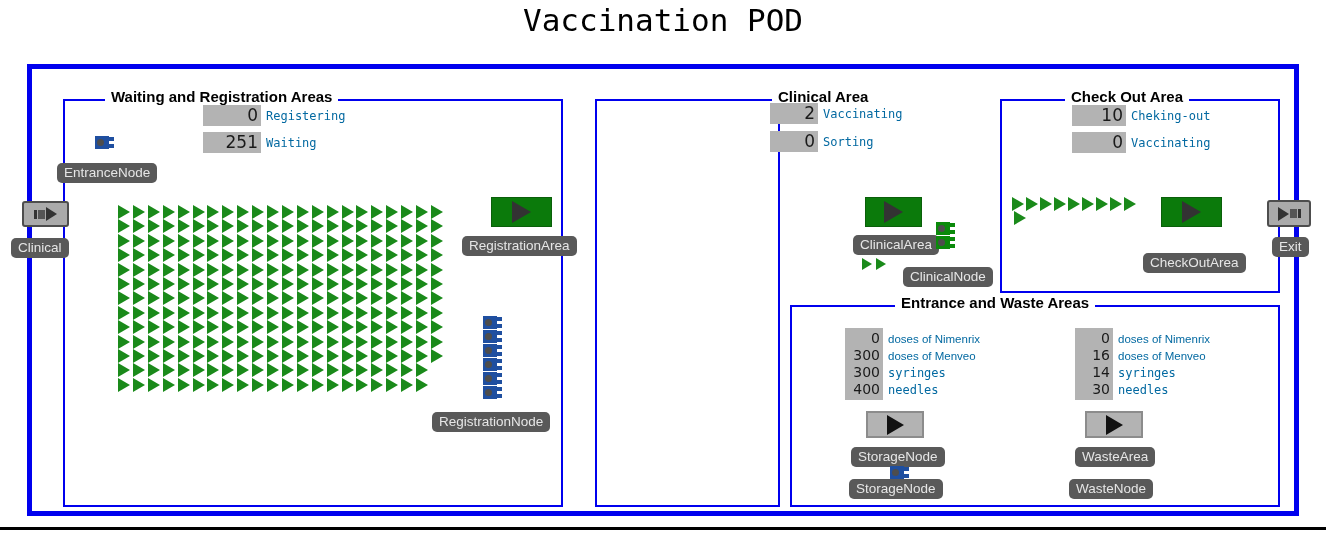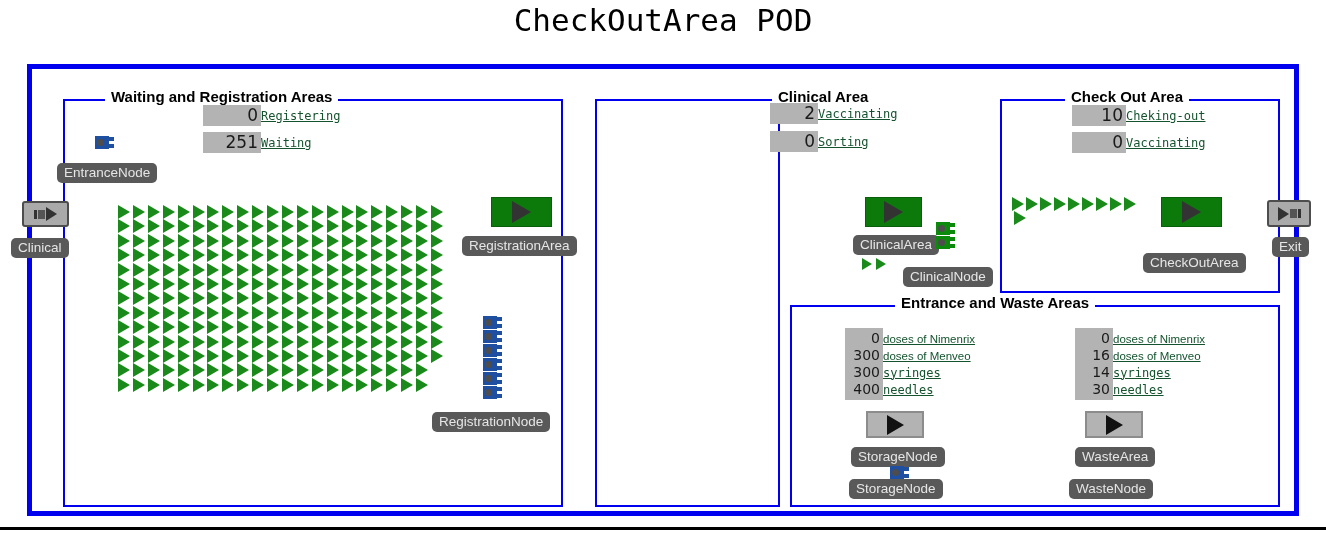--- a/index.html
+++ b/index.html
@@ -80,23 +80,23 @@
     text-align: right;
     padding: 0 3px 0 4px;
     height: 21px;
     line-height: 21px;
     box-sizing: border-box;
     overflow: hidden;
   }
   .stat-label {
     font-family: "DejaVu Sans Mono", monospace;
     font-size: 12px;
-    color: #14532d;
+    color: #0369a1;
+    margin-left: 5px;
     white-space: nowrap;
-    text-decoration: underline;
   }
   .stat-label.sans {
     font-family: "Liberation Sans", sans-serif;
     font-size: 11.5px;
   }
 
   
   .tag {
     position: absolute;
     background: #595959;
@@ -206,21 +206,21 @@
   }
   .ent.sm {
     border-top: 6px solid transparent;
     border-bottom: 6px solid transparent;
     border-left: 10px solid #1a8a1a;
   }
 </style>
 </head>
 <body>
 
-<div id="app-title">CheckOutArea POD</div>
+<div id="app-title">Vaccination POD</div>
 
 <div id="pod-frame"></div>
 <div id="window-edge"></div>
 
 <div class="panel" style="left:63px; top:99px; width:500px; height:408px;">
   <div class="panel-title" style="left:40px;">Waiting and Registration Areas</div>
 </div>
 
 <div class="stat-row" style="left:203px; top:105px;">
   <div class="stat-value" style="width:58px;">0</div>

